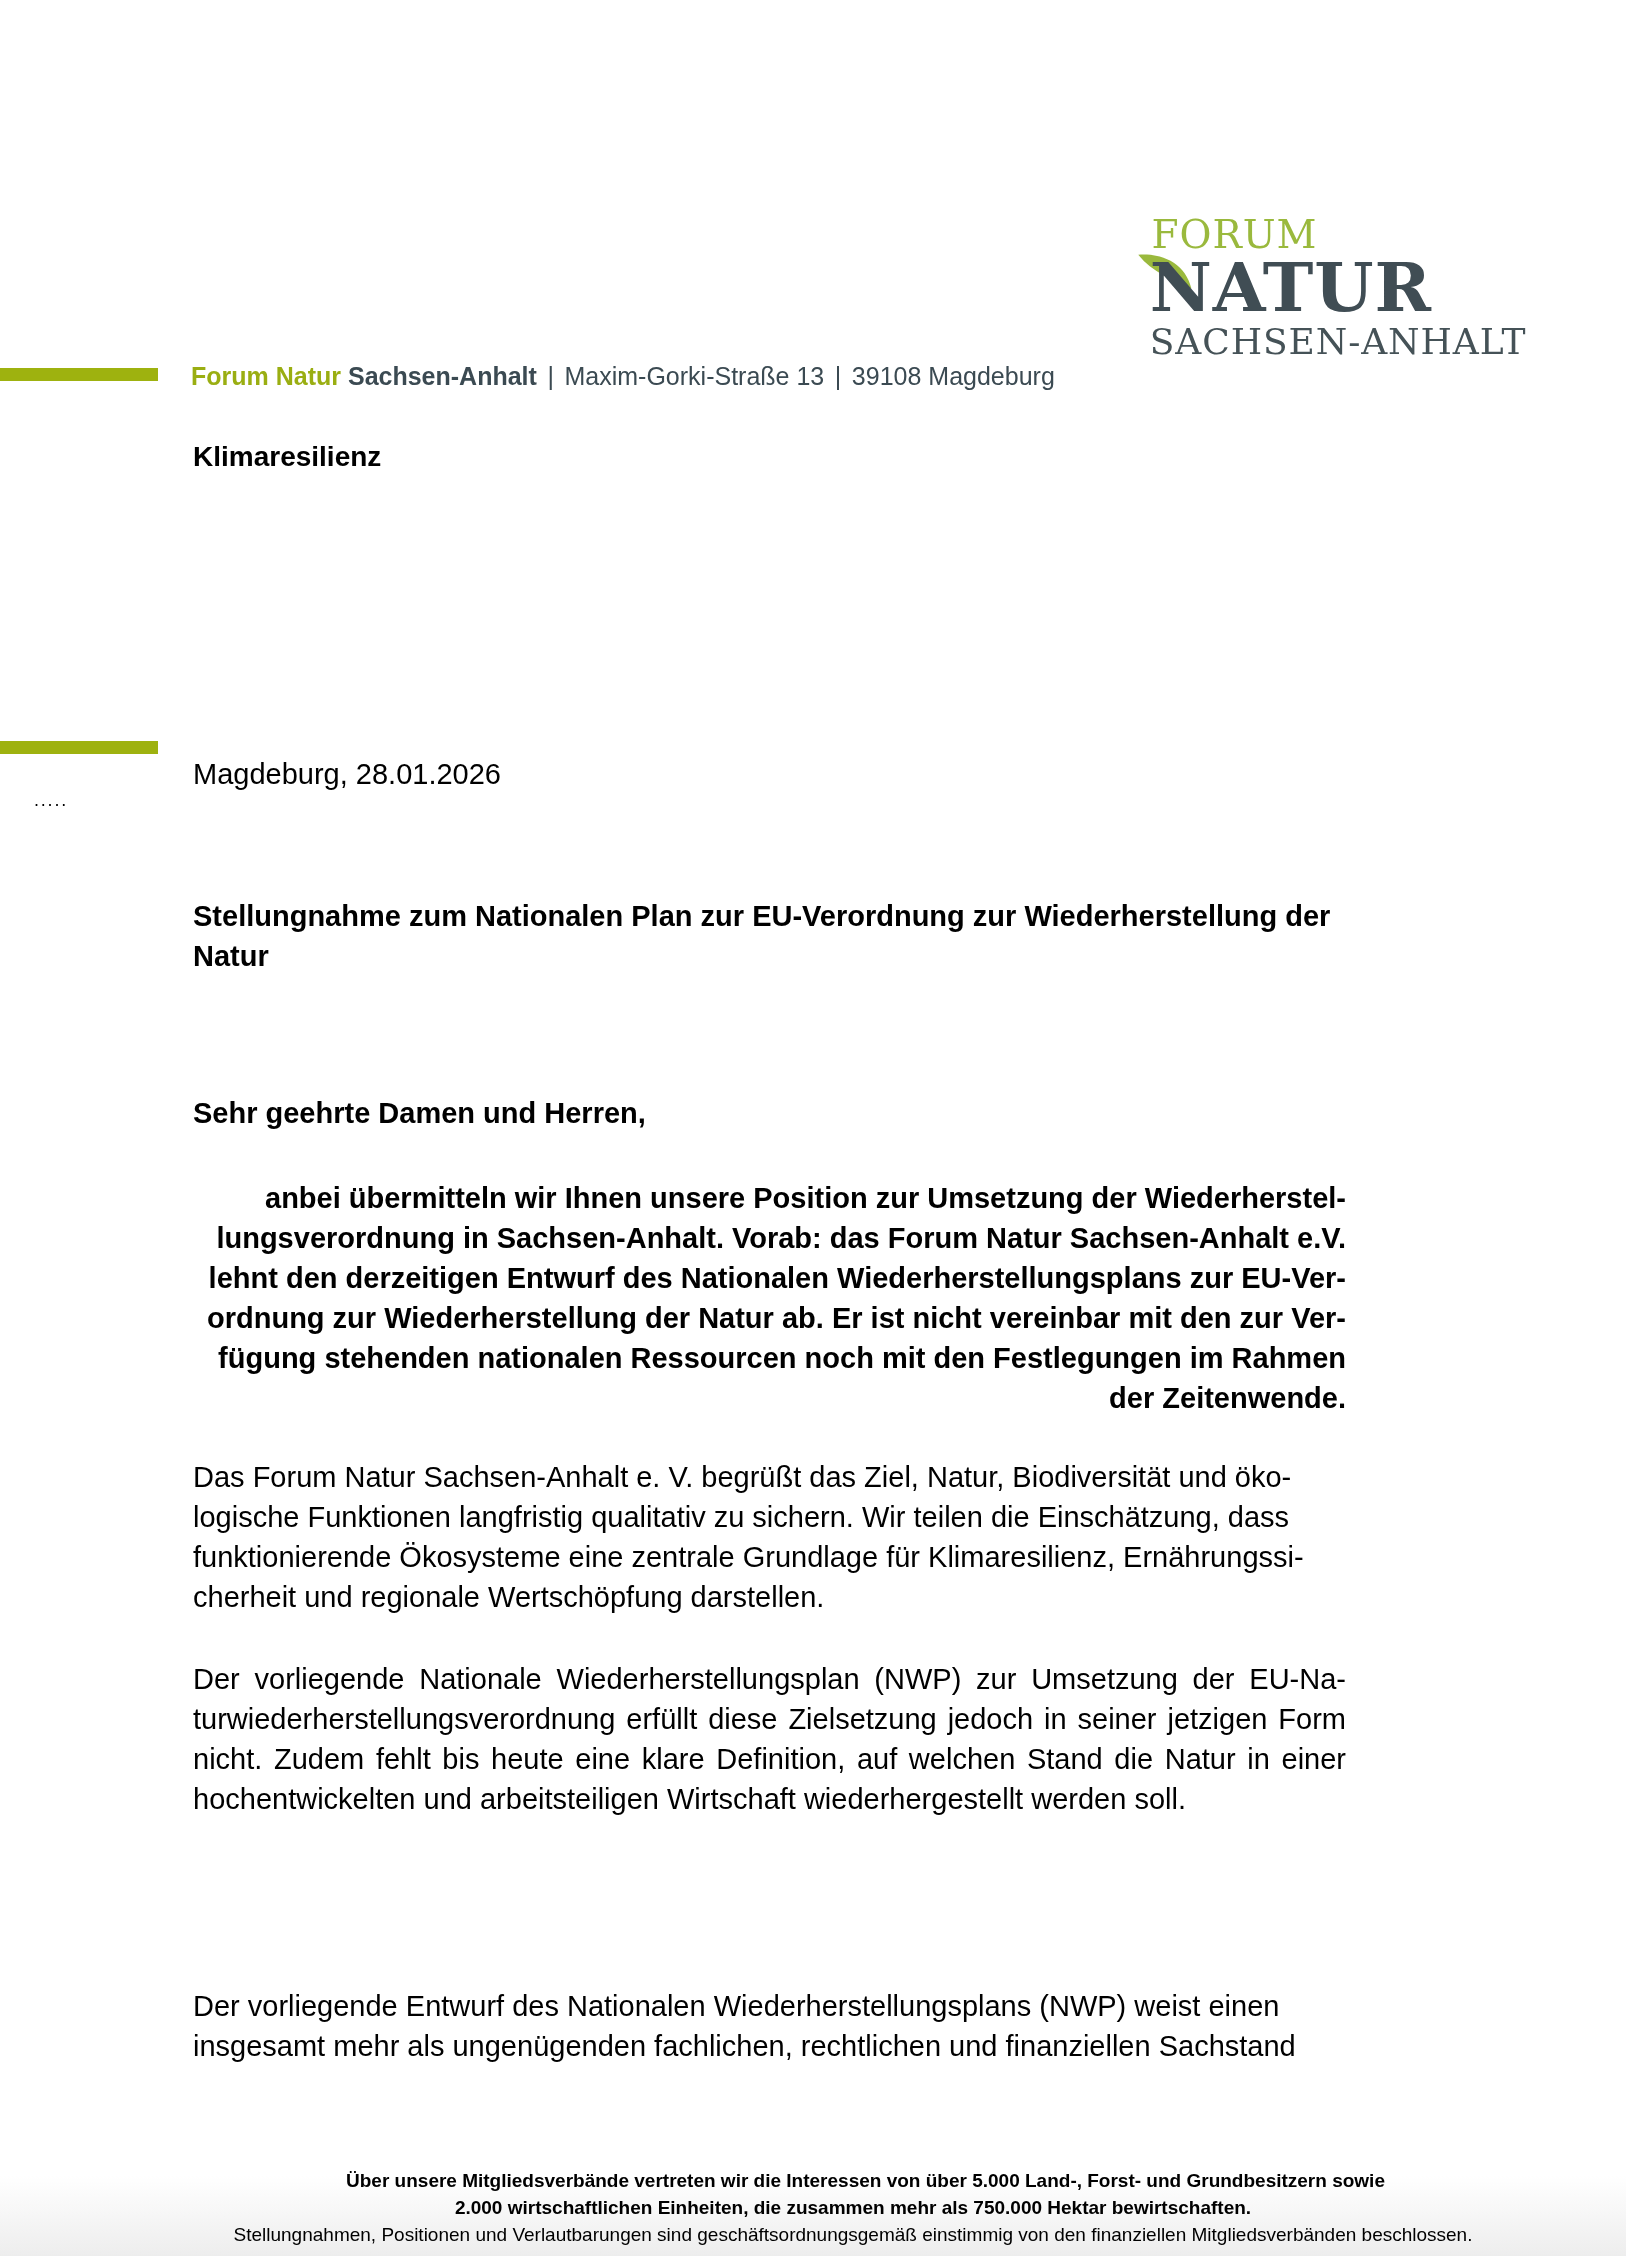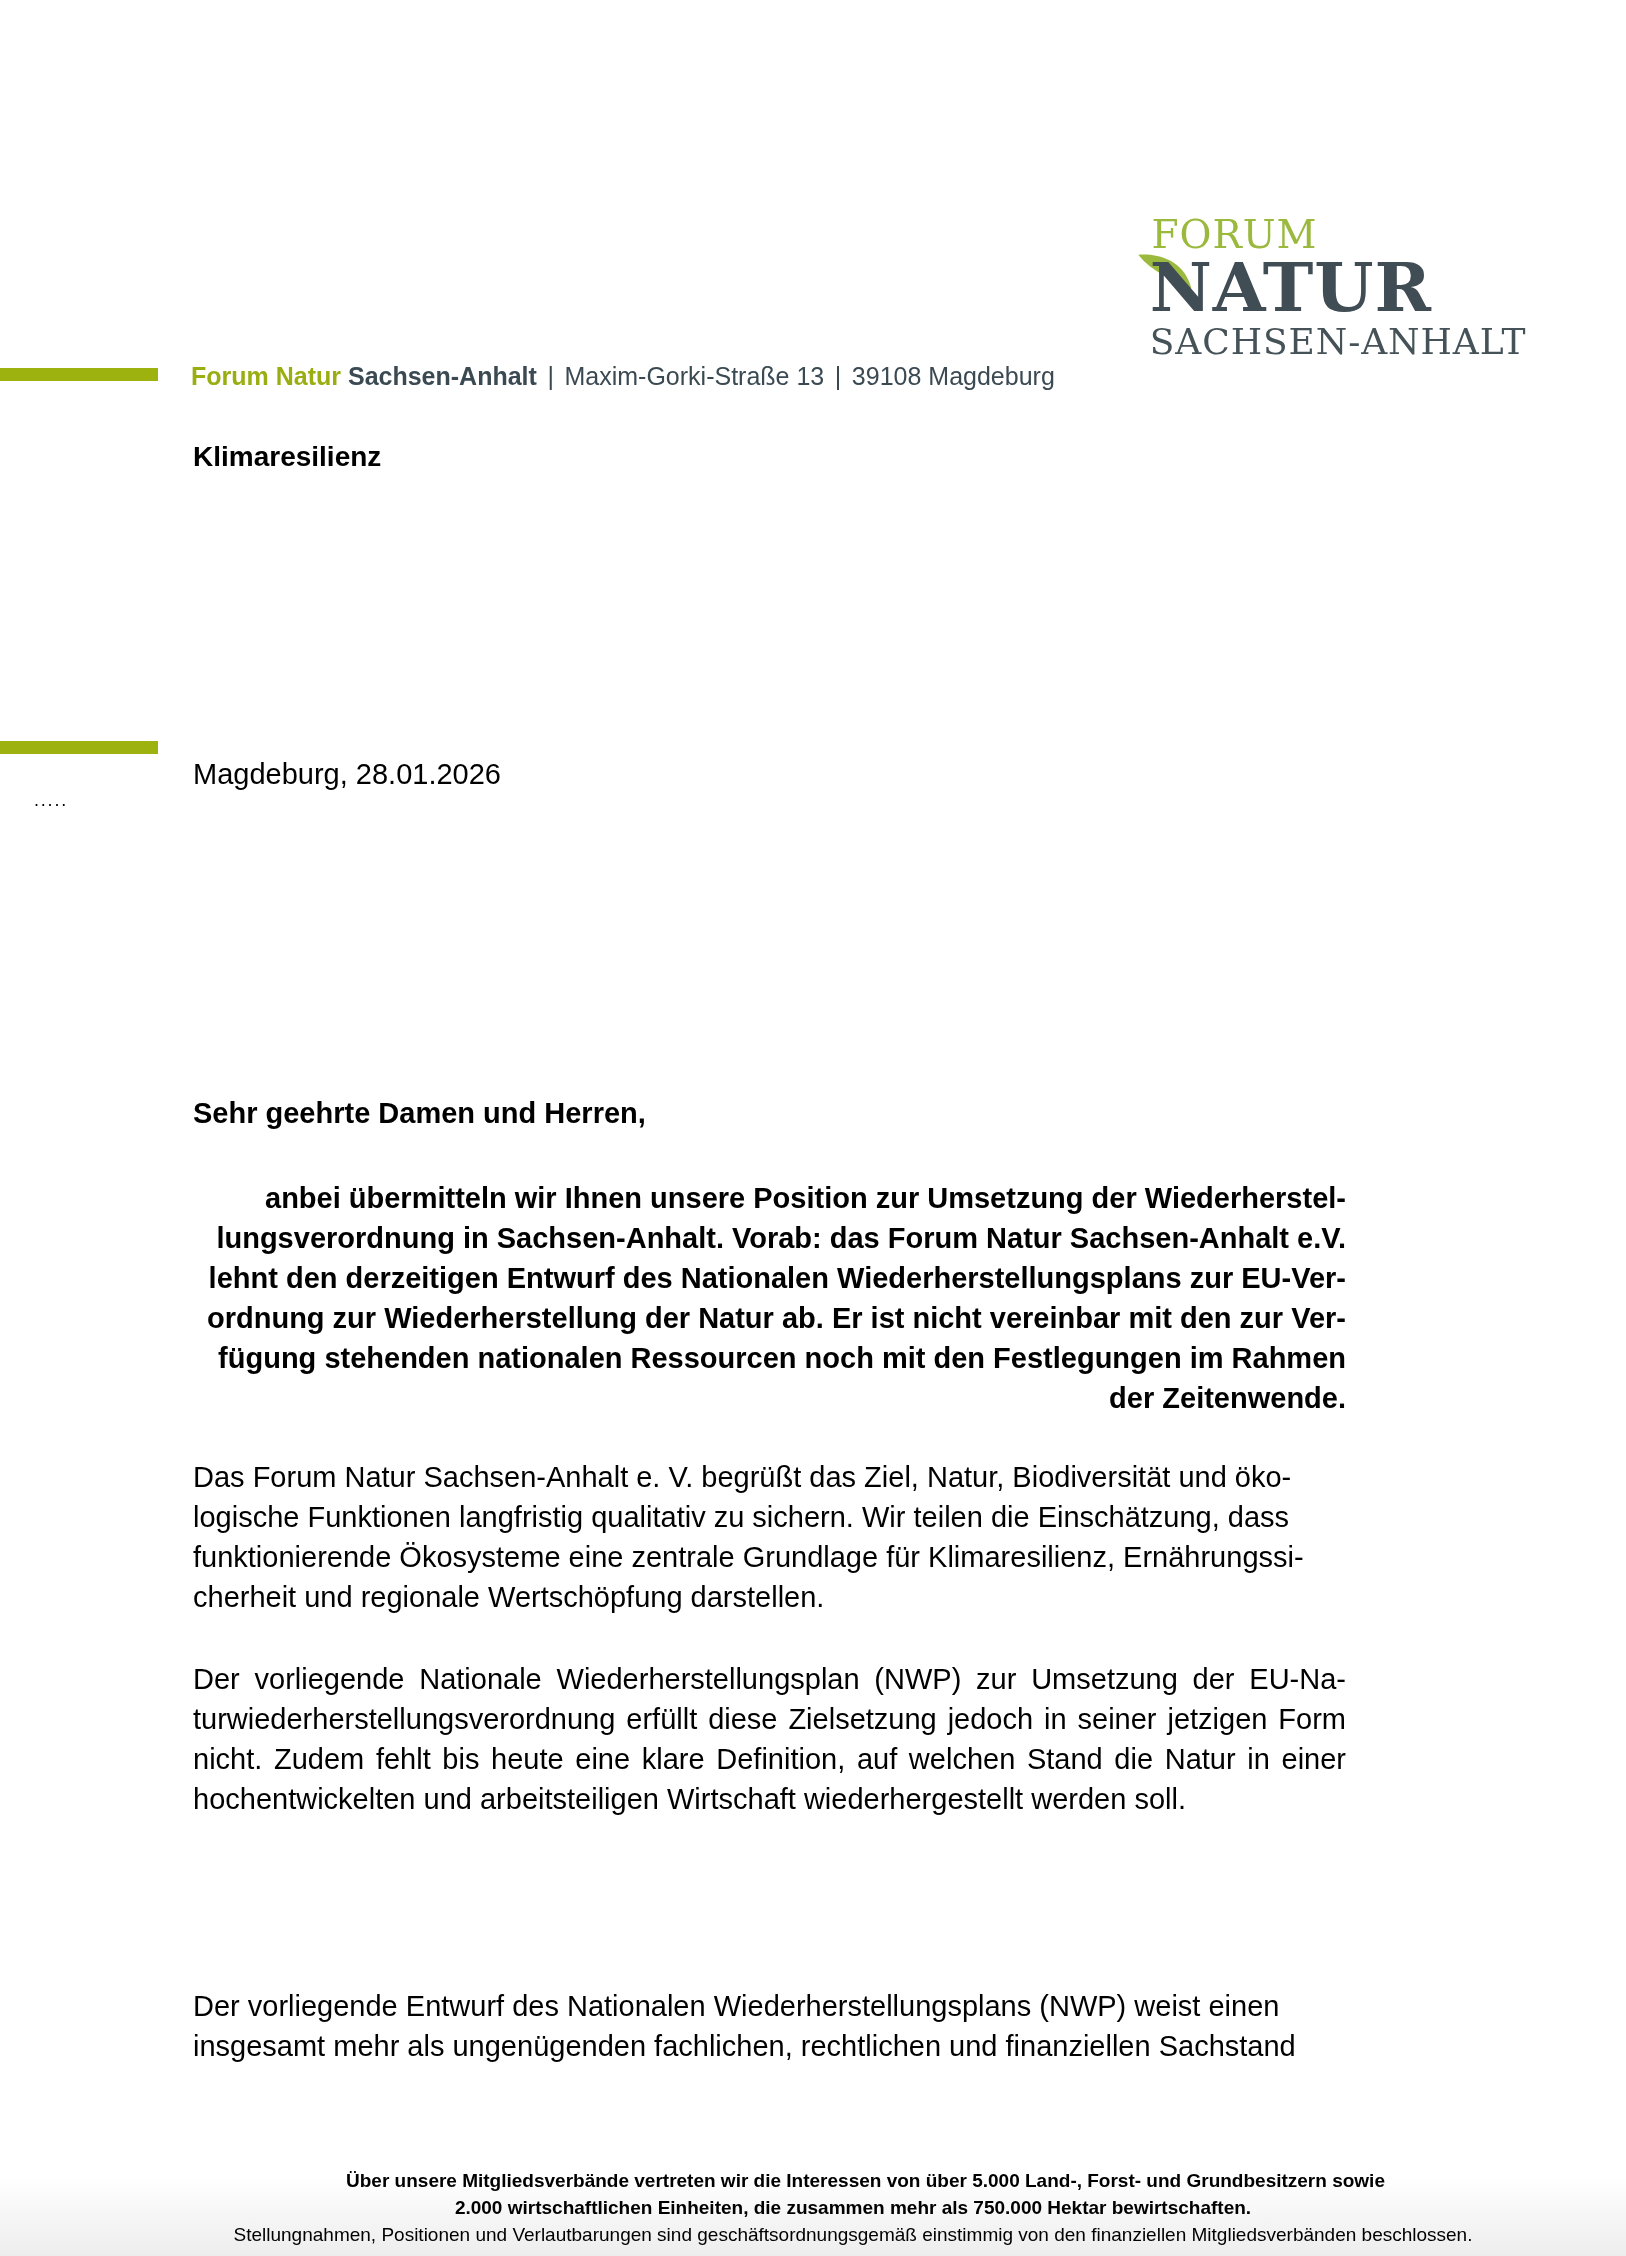--- a/index.html
+++ b/index.html
@@ -112,20 +112,21 @@
     </svg>
     <div class="natur">NATUR</div>
     <div class="region">SACHSEN-ANHALT</div>
   </div>
 
   <div class="doc-type">Klimaresilienz</div>
 
   <div class="date">Magdeburg, 28.01.2026</div>
   <div class="dots">.....</div>
 
+  <div class="subject">Stellungnahme zum Nationalen Plan zur EU-Verordnung zur Wiederherstellung der Natur</div>
 
   <div class="salutation">Sehr geehrte Damen und Herren,</div>
 
   <div class="body-text p1" lang="de">anbei übermitteln wir Ihnen unsere Position zur Umsetzung der Wiederherstel­lungsverordnung in Sachsen-Anhalt. Vorab: das Forum Natur Sachsen-Anhalt e.V. lehnt den derzeitigen Entwurf des Nationalen Wiederherstellungsplans zur EU-Ver­ordnung zur Wiederherstellung der Natur ab. Er ist nicht vereinbar mit den zur Ver­fügung stehenden nationalen Ressourcen noch mit den Festlegungen im Rahmen der Zeitenwende.</div>
   <div class="body-text p2" lang="de">Das Forum Natur Sachsen-Anhalt e. V. begrüßt das Ziel, Natur, Biodiversität und öko­logische Funktionen langfristig qualitativ zu sichern. Wir teilen die Einschätzung, dass funktionierende Ökosysteme eine zentrale Grundlage für Klimaresilienz, Ernährungssi­cherheit und regionale Wertschöpfung darstellen.</div>
   <div class="body-text p3" lang="de">Der vorliegende Nationale Wiederherstellungsplan (NWP) zur Umsetzung der EU-Na­turwiederherstellungsverordnung erfüllt diese Zielsetzung jedoch in seiner jetzigen Form nicht. Zudem fehlt bis heute eine klare Definition, auf welchen Stand die Natur in einer hochentwickelten und arbeitsteiligen Wirtschaft wiederhergestellt werden soll.</div>
 
   <div class="body-text p4" lang="de">Der vorliegende Entwurf des Nationalen Wiederherstellungsplans (NWP) weist einen insgesamt mehr als ungenügenden fachlichen, rechtlichen und finanziellen Sachstand</div>
 
   <div class="footer-fade"></div>

